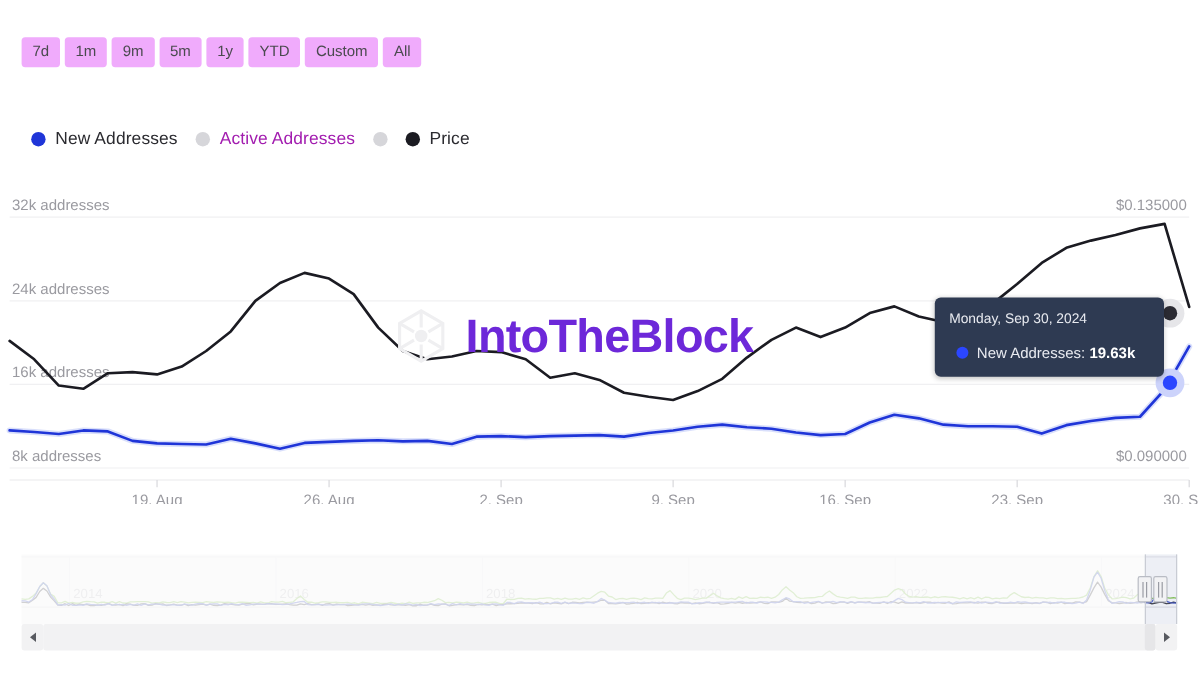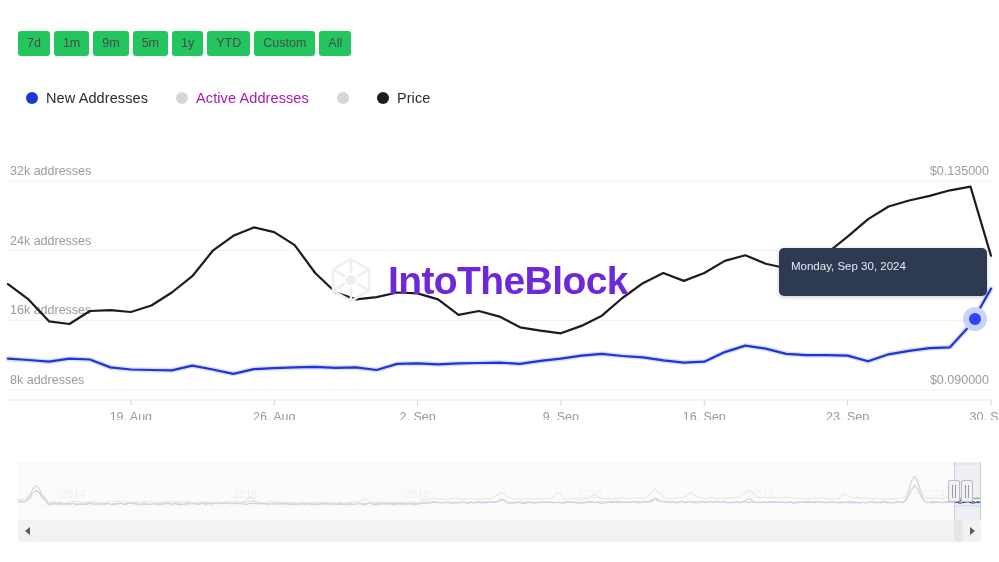--- a/index.html
+++ b/index.html
@@ -11,36 +11,36 @@
     overflow: hidden;
   }
   #app { position: relative; width: 999px; height: 562px; background: #fff; }
 
   
   .range-bar {
     position: absolute; left: 18px; top: 31px;
     display: flex; gap: 4px; align-items: center;
   }
   .range-btn {
-    background: #22c55e;
+    background: #f0abfc;
     color: #4a4a4f;
     border: none;
     border-radius: 3px;
     font-size: 12.5px;
     font-family: "Liberation Sans", sans-serif;
     padding: 6px 9px;
     line-height: 1;
     cursor: pointer;
     white-space: nowrap;
   }
 
   
   .legend {
-    position: absolute; left: 26px; top: 90px;
-    display: flex; align-items: center; gap: 28px;
+    position: absolute; left: 26px; top: 108px;
+    display: flex; align-items: center; gap: 15px;
   }
   .legend-item {
     display: flex; align-items: center; gap: 8px;
     cursor: pointer; user-select: none;
   }
   .legend-dot {
     width: 12px; height: 12px; border-radius: 50%;
     display: inline-block; flex: 0 0 auto;
   }
   .legend-label { font-size: 14.5px; letter-spacing: .1px; }
@@ -62,21 +62,21 @@
   }
   .wm-text {
     font-size: 39px; color: #6d28d9; font-weight: bold;
     letter-spacing: -.6px; line-height: 1;
     font-family: "Liberation Sans", sans-serif;
   }
 
   
   .tooltip {
     position: absolute; left: 779px; top: 248px;
-    width: 208px;
+    width: 191px;
     background: #2e3a52;
     border-radius: 5px;
     padding: 10px 12px 11px 12px;
     color: #ffffff;
     font-size: 12.5px;
     line-height: 1.45;
     box-shadow: 0 1px 4px rgba(0,0,0,.22);
   }
   .tt-date { color: #e8eaf0; font-size: 11.5px; margin-bottom: 1px; }
   .tt-row { color: #e8eaf0; font-size: 12.5px; white-space: nowrap; }
@@ -207,20 +207,27 @@
 
   <div class="pt-halo" style="left:963px; top:249px; width:24px; height:24px; background:#e6e6e9;"></div>
   <div class="pt-marker" style="left:969px; top:255px; width:12px; height:12px; background:#2b2b33;"></div>
 
   <div class="pt-halo" style="left:963px; top:307px; width:24px; height:24px; background:#ccd3fb;"></div>
   <div class="pt-marker" style="left:969px; top:313px; width:12px; height:12px; background:#2b46ff;"></div>
 
   <div class="tooltip">
     <div class="tt-date">Monday, Sep 30, 2024</div>
     <div class="tt-sep"></div>
+    <div class="tt-series">
+      <span class="tt-series-dot" style="background:#2b46ff"></span>
+      <span class="tt-series-text">
+        <span>New Addresses:</span>
+        <b>19.63k</b>
+      </span>
+    </div>
   </div>
 
   <div class="navigator">
     <div class="nav-bg"></div>
     <svg id="nav-chart" width="963" height="58" style="position:absolute;left:0;top:0;">
         <line x1="0" y1="2" x2="963" y2="2" stroke="#ececef" stroke-width="1"></line>
         <line x1="0" y1="44" x2="963" y2="44" stroke="#e4e4e8" stroke-width="1"></line>
         <line x1="40" y1="2" x2="40" y2="44" stroke="#f1f1f4" stroke-width="1"></line>
         <text x="43" y="36" font-size="11" fill="#c9c9ce" font-family="&quot;Liberation Sans&quot;, sans-serif">2014</text>
         <line x1="212" y1="2" x2="212" y2="44" stroke="#f1f1f4" stroke-width="1"></line>

